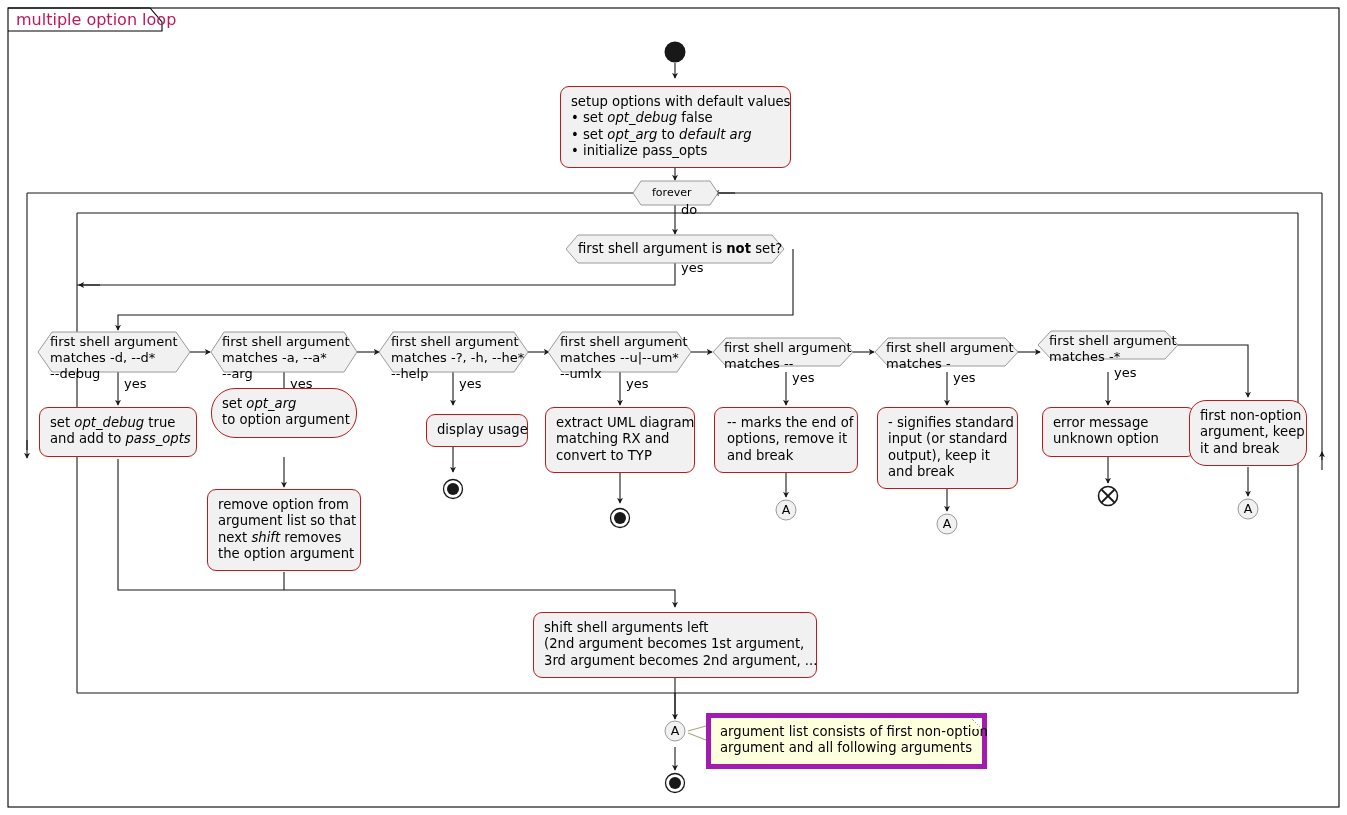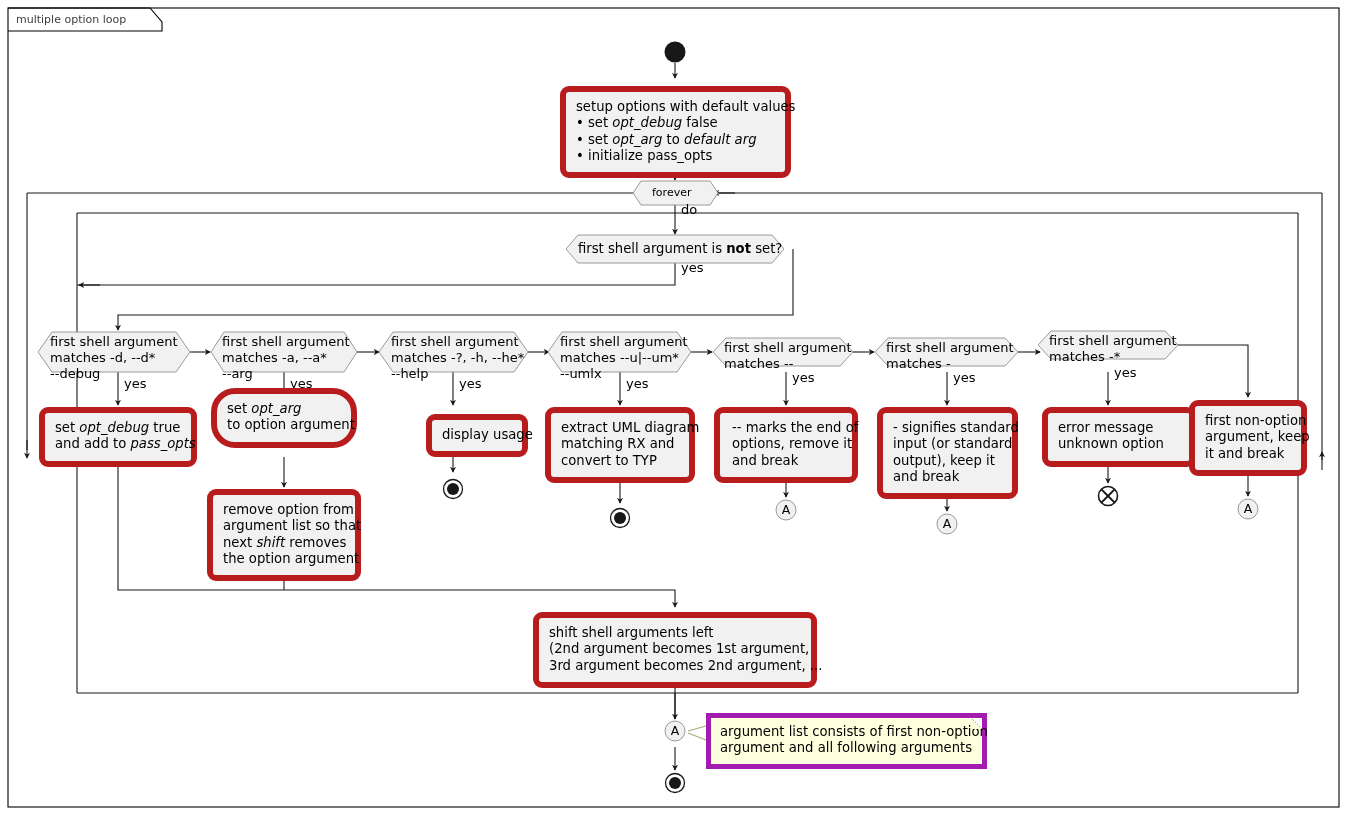--- a/index.html
+++ b/index.html
@@ -26,41 +26,41 @@
     height: 815px;
     overflow: visible;
   }
   .node {
     position: absolute;
     box-sizing: border-box;
   }
   
   .activity {
     background: #F1F1F1;
-    border: 6px solid #b91c1c;
+    border: 1px solid #b91c1c;
     border-radius: 9px;
     font-size: 13.2px;
     line-height: 16.3px;
     color: #000000;
     padding: 7px 10px 8px 10px;
     white-space: pre;
   }
   .activity .it { font-style: italic; }
   .edgelabel {
     position: absolute;
     font-size: 13px;
     line-height: 14px;
     color: #000;
     white-space: pre;
   }
   .frame-label {
     position: absolute;
-    font-size: 11px;
+    font-size: 16px;
     line-height: 16px;
-    color: #404040;
+    color: #be185d;
     white-space: pre;
     padding: 2px 6px 2px 6px;
   }
   .note {
     position: absolute;
     background: #FEFFDD;
     border: 5px solid #a21caf;
     font-size: 13.2px;
     line-height: 16.4px;
     color: #000;
@@ -274,21 +274,21 @@
 and break</div>
 
   <div class="node activity" style="left:877px; top:407px; width:141px;">- signifies standard
 input (or standard
 output), keep it
 and break</div>
 
   <div class="node activity" style="left:1042px; top:407px; width:154px;">error message
 unknown option</div>
 
-  <div class="node activity" style="left:1189px; top:400px; width:118px;">first non-option
+  <div class="node activity" style="left:1189px; top:400px; width:118px;border-radius:17px;">first non-option
 argument, keep
 it and break</div>
 
   <div class="node activity" style="left:533px; top:612px; width:284px;">shift shell arguments left
 (2nd argument becomes 1st argument,
 3rd argument becomes 2nd argument, ...</div>
 
   <div class="conn-label" style="left:775px; top:499px;">A</div>
   <div class="conn-label" style="left:936px; top:513px;">A</div>
   <div class="conn-label" style="left:1237px; top:498px;">A</div>

